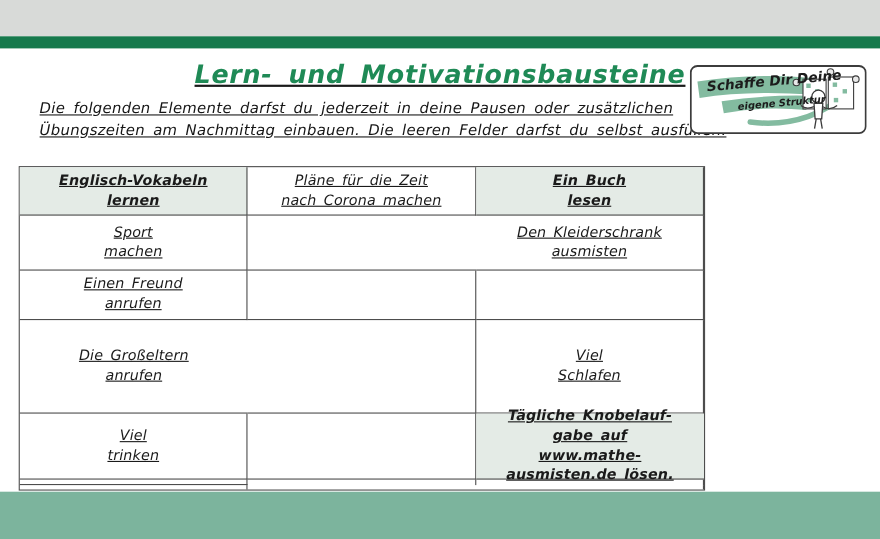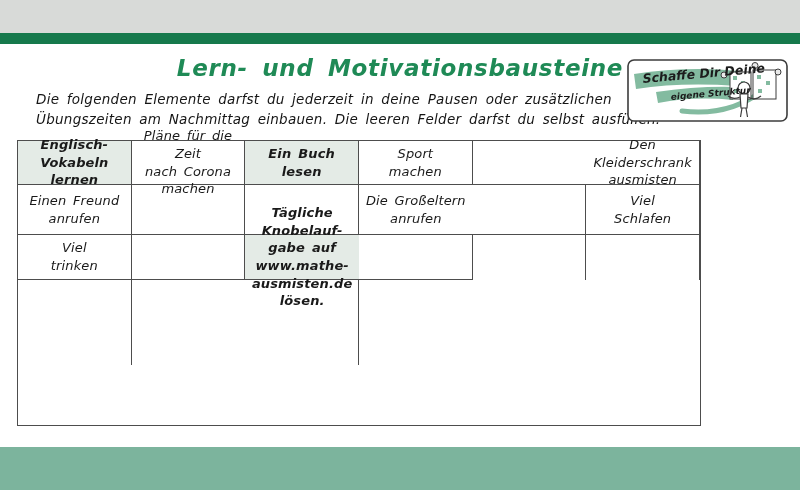--- a/index.html
+++ b/index.html
@@ -12,21 +12,21 @@
     color:var(--text, #1a1a1a);
   }
   .top-gray{
     position:absolute;top:0;left:0;width:100%;height:33px;
     background:var(--top-band-gray,#d8dad8);
   }
   .top-green{
     position:absolute;top:33px;left:0;width:100%;height:11px;
     background:var(--top-bar-green,#16794c);
   }
-  .content{position:absolute;top:44px;left:0;width:100%;}
+  .content{position:absolute;top:44px;left:0;width:100%;text-decoration:underline;}
   .title{
     margin:11px 0 0 0;
     text-align:center;
     font-size:23px;
     font-style:italic;
     font-weight:600;
     letter-spacing:0.03em;
     word-spacing:0.25em;
     color:var(--title-green,#1f8a56);
   }
@@ -36,24 +36,24 @@
     line-height:19.5px;
     font-style:italic;
     letter-spacing:0.02em;
     word-spacing:0.22em;
     color:#151515;
   }
   .badge{
     position:absolute;top:15px;left:627px;width:161px;height:63px;
   }
   .table{
-    margin:11px 0 0 17px;
-    width:684px;
+    margin:22px 0 0 17px;
+    width:624px;
     display:grid;
-    grid-template-columns:repeat(6,1fr);
+    grid-template-columns:repeat(3,1fr);
     grid-template-rows:44px 50px 45px 85px 60px;
     border:1.5px solid var(--table-border,#4d4d4d);
     box-sizing:border-box;
   }
   .cell{
     display:flex;align-items:center;justify-content:center;
     text-align:center;
     white-space:pre-line;
     font-size:13px;
     line-height:1.35;

